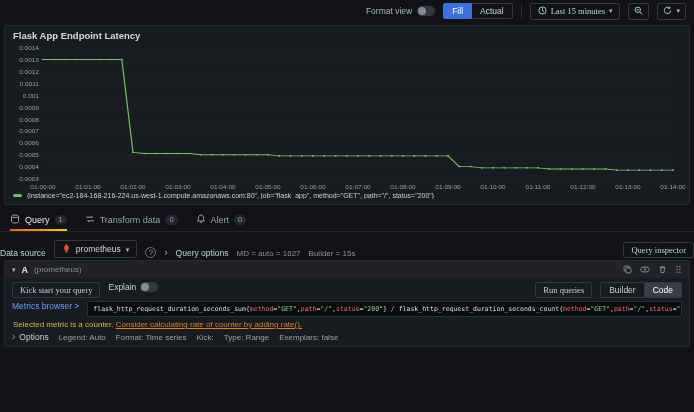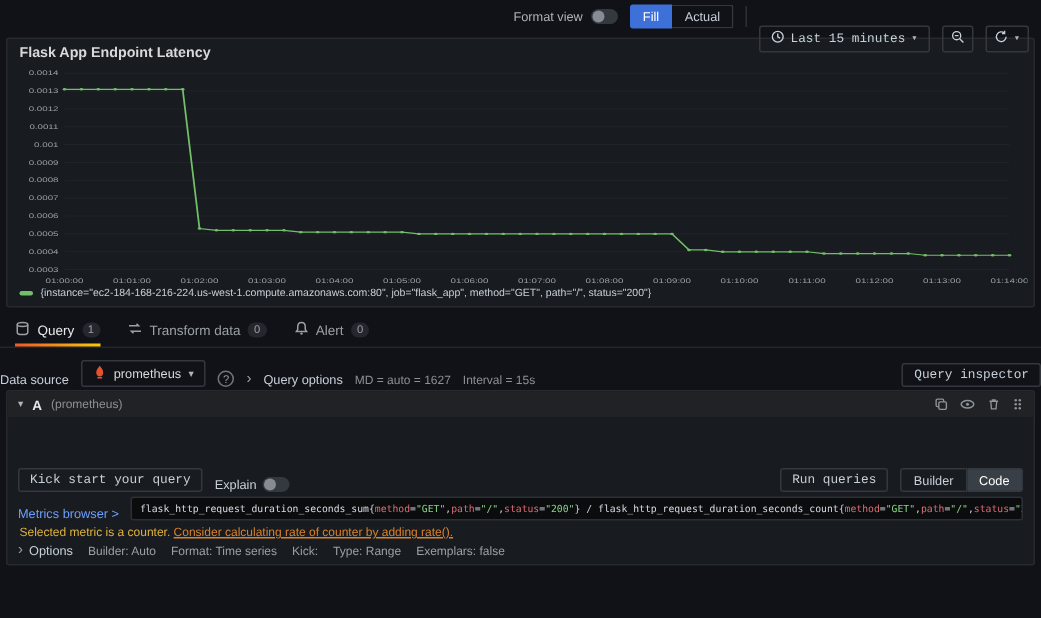--- a/index.html
+++ b/index.html
@@ -17,23 +17,23 @@
   .toggle { width:18px; height:10px; border-radius:6px; background:#34383f; position:relative; display:inline-block; cursor:pointer; }
   .toggle::after { content:''; position:absolute; top:1px; left:1px; width:8px; height:8px; border-radius:50%; background:#878c93; }
   .seg { display:flex; }
   .seg-btn { font-family:inherit; font-size:8.5px; color:#c7d0d9; background:transparent;
     border:1px solid #33373e; padding:2px 8px; cursor:pointer; }
   .seg-btn:first-child { border-radius:2px 0 0 2px; }
   .seg-btn:last-child { border-radius:0 2px 2px 0; border-left:none; }
   .seg-btn.active-blue { background:#3d71d9; border-color:#3d71d9; color:#fff; }
   .seg-btn.active-dark { background:#393f46; color:#fff; }
   .vdiv { width:1px; height:14px; background:#2c3036; }
-  .btn { display:inline-flex; align-items:center; gap:4px; font-family:Liberation Mono, monospace; font-size:8.5px;
+  .btn { display:inline-flex; align-items:center; gap:4px; font-family:Liberation Serif, serif; font-size:8.5px;
     color:#c7d0d9; background:transparent; border:1px solid #33373e; border-radius:2px;
-    padding:2px 7px; cursor:pointer; white-space:nowrap;margin-top:30px; }
+    padding:2px 7px; cursor:pointer; white-space:nowrap; }
   .btn.icon-btn { padding:2px 5px; }
   .caret { font-size:7px; color:#aeb4bb; line-height:1; }
 
   
   .panel { margin:3px 4px; height:180px; border:1px solid #26292e; border-radius:2px;
     background:#181b1f; display:flex; flex-direction:column; }
   .panel-title { padding:4px 8px 2px; font-size:9.5px; font-weight:bold; color:#d8d9da; cursor:pointer; }
   .chart-wrap { flex:1; padding:0 4px; min-height:0; }
   .chart-wrap svg { width:100%; height:100%; display:block; }
   .legend { display:flex; align-items:center; gap:5px; padding:1px 8px 5px; }
@@ -65,21 +65,21 @@
 
   
   .query-box { margin:2px 4px 0; border:1px solid #26292e; border-radius:2px; background:#181b1f; overflow:hidden; }
   .q-header { height:17px; background:#202226; display:flex; align-items:center; gap:6px;
     padding:0 7px; font-size:9px; }
   .q-ref { font-weight:bold; color:#e8e9ea; cursor:pointer; }
   .q-ds-hint { color:#8b9096; font-size:8px; }
   .q-header-icons { margin-left:auto; display:flex; align-items:center; gap:8px; }
   .q-header-icons .icon { display:inline-flex; cursor:pointer; }
   .q-body { padding:4px 7px 4px; display:flex; flex-direction:column; gap:3px; }
-  .q-row { display:flex; align-items:flex-end; gap:8px; font-size:8.5px; min-height:15px; }
+  .q-row { display:flex; align-items:flex-start; gap:8px; font-size:8.5px; min-height:15px; }
   .explain-group { display:flex; align-items:center; gap:4px; color:#c7d0d9; }
   .code-editor { flex:1; background:#0b0c0e; border:1px solid #2c3036; border-radius:2px;
     padding:3px 5px; font-family:"DejaVu Sans Mono", monospace; font-size:6.5px;
     white-space:nowrap; overflow:hidden; cursor:text; }
   .metrics-browser { color:#6e9fff; font-size:8.5px; white-space:nowrap; cursor:pointer; }
   .tok-metric { color:#d8dee6; } .tok-label { color:#e06c75; }
   .tok-string { color:#85d685; } .tok-punct { color:#c9ced6; }
   .warning-line { font-size:8px; color:#e0b23e; padding-left:1px; }
   .warning-link { color:#d9822b; text-decoration:underline; cursor:pointer; }
   .options-row { display:flex; align-items:center; gap:10px; font-size:8px; color:#9aa0a6; }
@@ -279,21 +279,21 @@
           <rect x="3.2" y="9.2" width="3.6" height="1.1" rx=".4" fill="#e6522c"></rect>
         </svg>
     </span>
     <span>prometheus</span>
     <span class="caret">▾</span>
   </div>
   <span class="help-circle">?</span>
   <span class="chev">›</span>
   <span class="qo-label">Query options</span>
   <span class="qo-detail">MD = auto = 1627</span>
-  <span class="qo-detail">Interval = 15s</span>
+  <span class="qo-detail">Builder = 15s</span>
   <span class="spacer"></span>
   <button class="btn">Query inspector</button>
 </div>
 
 <div class="query-box">
   <div class="q-header">
     <span class="caret">▾</span>
     <span class="q-ref">A</span>
     <span class="q-ds-hint">(prometheus)</span>
     <div class="q-header-icons">
@@ -346,20 +346,20 @@
     </div>
     <div class="warning-line">
       <span>Selected metric is a counter.</span>
       <span class="warning-link">Consider calculating rate of counter by adding rate().</span>
     </div>
     <div class="options-row">
       <span class="options-head">
         <span class="chev">›</span>
         <span>Options</span>
       </span>
-      <span class="opt-item">Builder: Auto</span>
+      <span class="opt-item">Legend: Auto</span>
       <span class="opt-item">Format: Time series</span>
       <span class="opt-item">Kick:</span>
       <span class="opt-item">Type: Range</span>
       <span class="opt-item">Exemplars: false</span>
     </div>
   </div>
 </div>
 
 </body></html>

